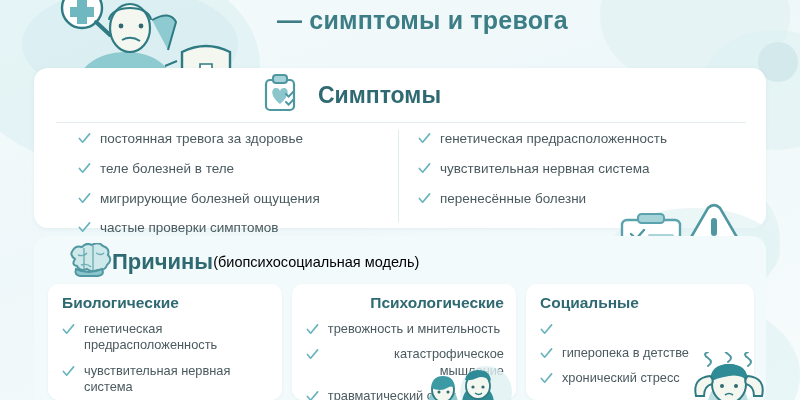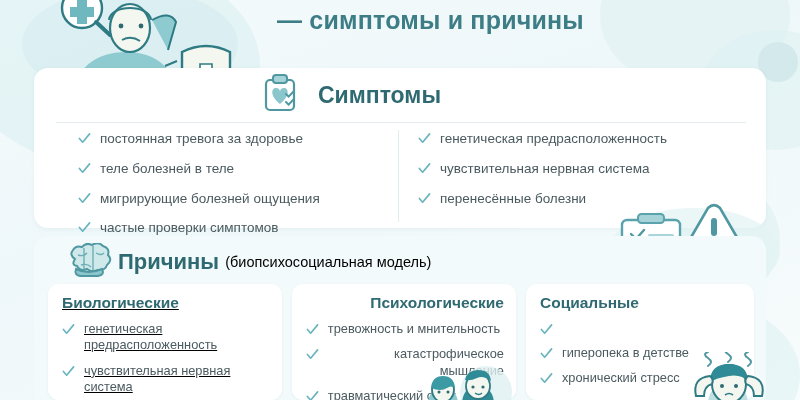--- a/index.html
+++ b/index.html
@@ -44,29 +44,29 @@
 
   .sym-col{position:absolute;top:130px;}
   .sym-col.left{left:78px;width:310px;}
   .sym-col.right{left:418px;width:320px;}
 
   .li{display:flex;align-items:flex-start;gap:9px;margin-bottom:12px;}
   .li .txt{font-size:13.5px;color:#4a5a5f;line-height:1.32;}
   .chk{flex:none;width:13px;height:13px;margin-top:2px;}
 
   
-  .cau-head{position:absolute;left:66px;top:243px;display:flex;align-items:center;gap:6px;}
+  .cau-head{position:absolute;left:66px;top:243px;display:flex;align-items:center;gap:0;}
   .cau-head .label{font-size:22px;font-weight:700;color:#2f6a72;}
   .cau-head .sub{font-size:14.5px;color:#000000;}
 
   
   .cards{position:absolute;left:48px;top:284px;width:706px;display:flex;gap:10px;}
   .card{background:#ffffff;border-radius:11px;padding:10px 12px 12px 14px;
     box-shadow:0 1px 3px rgba(60,120,130,.06);height:116px;box-sizing:border-box;overflow:hidden;}
-  .card.c1{width:242px;text-decoration:underline;}
+  .card.c1{width:242px;}
   .card.c2{width:232px;text-align:right;}
   .card.c3{width:236px;}
   .card h3{margin:0 0 9px 0;font-size:15.5px;font-weight:700;color:#2f6a72;}
   .card .li{margin-bottom:9px;}
   .card .li .txt{font-size:12.8px;line-height:1.28;}
 
   
   .ill{position:absolute;pointer-events:none;}
   .ill-hero{left:10px;top:-18px;width:240px;height:118px;}
   .ill-check{left:598px;top:198px;width:190px;height:100px;}
@@ -104,21 +104,21 @@
       <path d="M66 112 q24 -22 52 -16" fill="none" stroke="#2f7b84" stroke-width="2"></path>
       <path d="M155 84 l12 -5 M157 92 l14 0 M155 100 l12 6" stroke="#2f7b84" stroke-width="2"></path>
       <path d="M172 70 q24 -12 48 0 v22 q0 22 -24 30 q-24 -8 -24 -30 Z" fill="#f4f7ef" stroke="#2f7b84" stroke-width="2.4"></path>
       <path d="M190 82h12v8h8v12h-8v8h-12v-8h-8V90h8z" fill="#ffffff" stroke="#2f7b84" stroke-width="1.6"></path>
       <circle cx="72" cy="26" r="20" fill="#ffffff" stroke="#2f7b84" stroke-width="2.4"></circle>
       <path d="M67 18h10v7h7v10h-7v7H67v-7h-7V25h7z" fill="#6fb8c0"></path>
       <path d="M86 40 l14 13" stroke="#2f7b84" stroke-width="4" stroke-linecap="round"></path>
     </svg>
   </div>
 
-  <div class="title">— симптомы и причины</div>
+  <div class="title">— симптомы и тревога</div>
 
   <div class="panel-symptoms"></div>
 
   <div class="sym-head">
     <span>
       <svg width="36" height="38" viewBox="0 0 36 38">
         <rect x="4" y="6" width="28" height="30" rx="4" fill="#ffffff" stroke="#4f97a1" stroke-width="2.2"></rect>
         <rect x="11" y="1" width="14" height="8" rx="3" fill="#a6d3d8" stroke="#4f97a1" stroke-width="2"></rect>
         <path d="M18 30 C8 22 9 14 14 14 q4 0 4 4 q0 -4 4 -4 c5 0 6 8 -4 16 Z" fill="#8cc6cd"></path>
         <path d="M24 20 l2.6 2.6 L32 17" fill="none" stroke="#4f97a1" stroke-width="2" stroke-linecap="round"></path>

